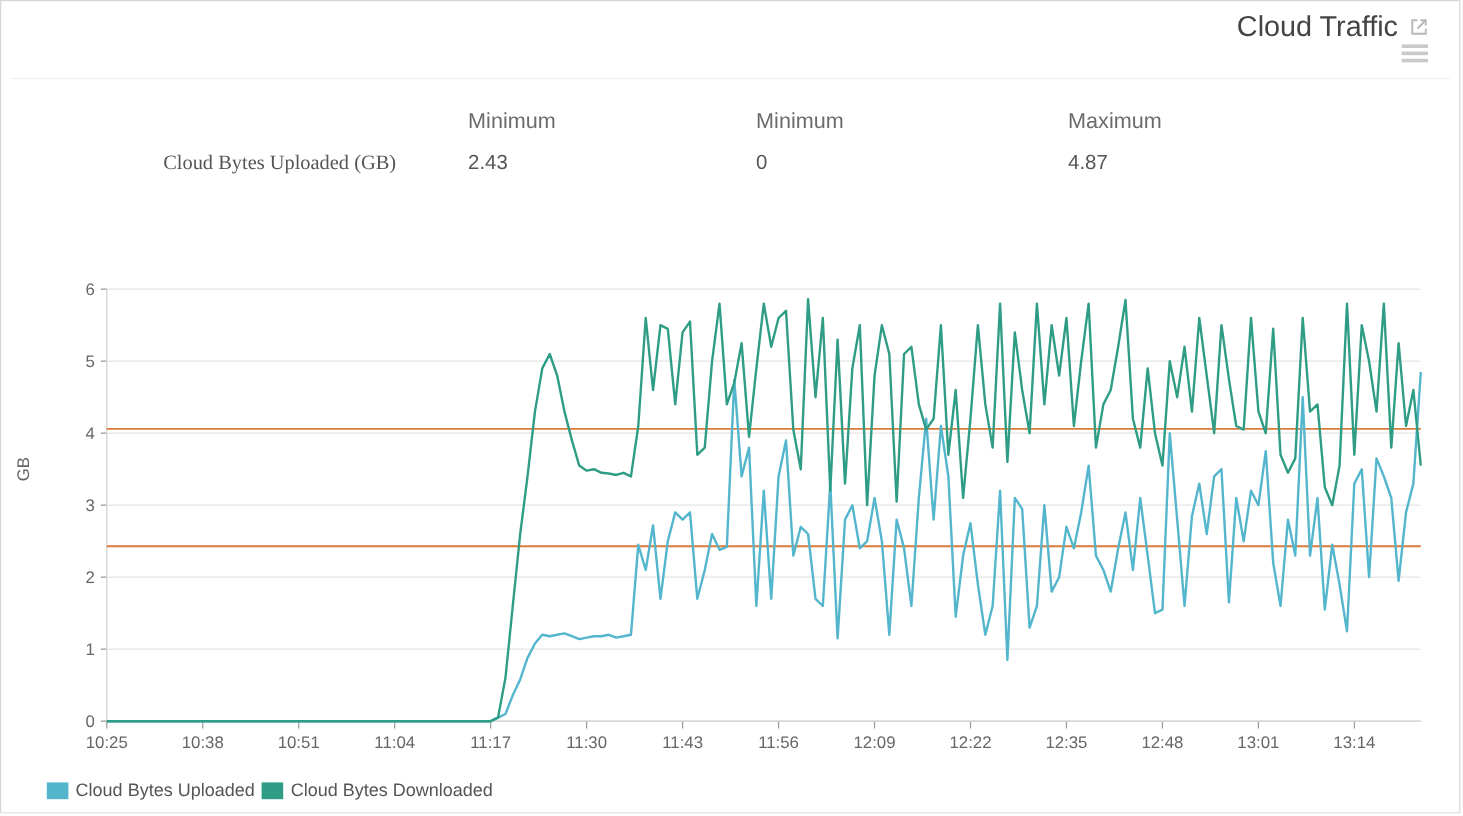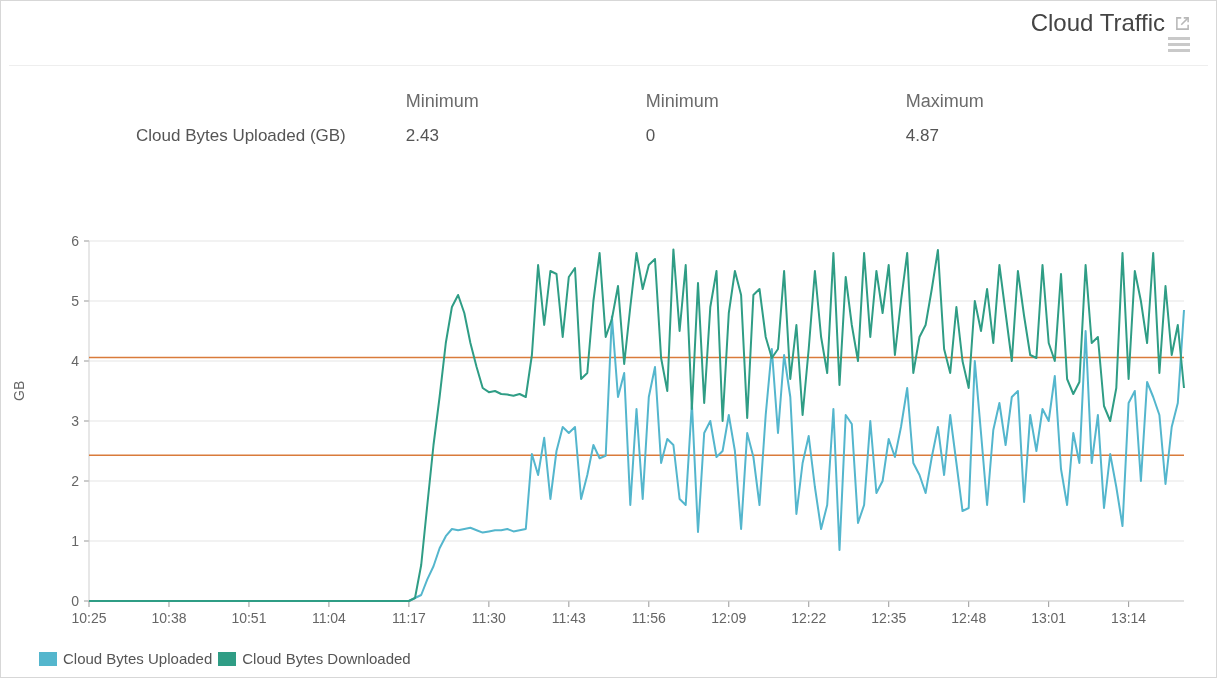--- a/index.html
+++ b/index.html
@@ -45,21 +45,21 @@
     font-size: 18px;
     color: #6b6b6b;
     text-align: left;
     padding: 0 0 10px 0;
   }
   .stats-table td {
     font-size: 17px;
     color: #555;
     padding: 4px 0;
   }
-  .stats-table .lbl { padding-right: 60px; }
+  .stats-table .lbl { padding-right: 60px; font-family: Liberation Serif, serif; }
   .stats-table .col-avg { width: 240px; }
   .stats-table .col-min { width: 260px; }
   .stats-table .col-max { width: 200px; }
   .chart-wrap {
     position: absolute;
     left: 38px;
     top: 230px;
     width: 1155px;
     height: 400px;
   }

